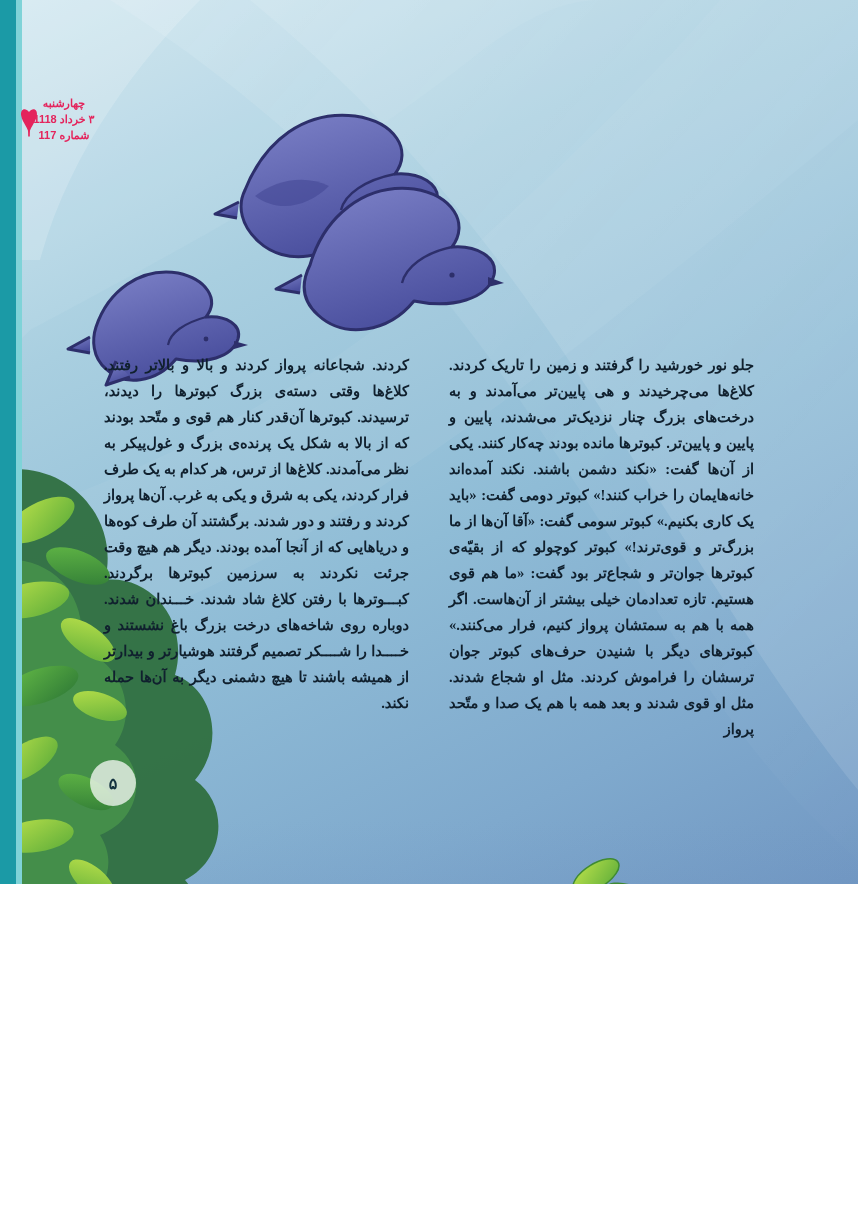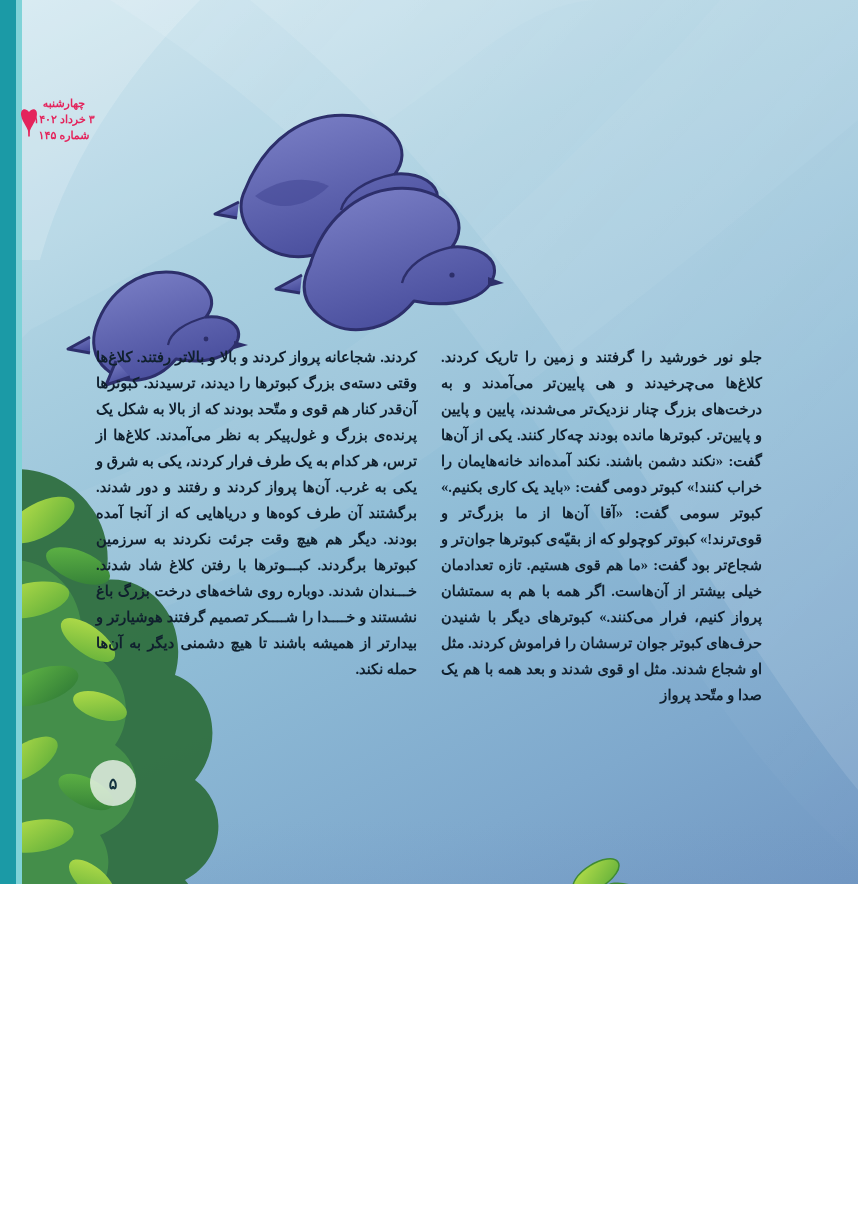--- a/index.html
+++ b/index.html
@@ -77,21 +77,21 @@
     width: 321px;
     color: #10202e;
     font-size: 14.6px;
     line-height: 1.78;
     text-align: justify;
     text-justify: inter-word;
     font-family: "Liberation Serif", serif;
     font-weight: 600;
   }
   .col p {
-    margin: 0;
+    margin: 8px;
   }
 
   
   .credit {
     position: absolute;
     top: 1000px;
     right: 760px;
     width: 92px;
     text-align: left;
     font-size: 11px;
@@ -298,22 +298,22 @@
 
   <div class="left-band"></div>
   <div class="left-band-2"></div>
 
   <div class="date-stamp">
     <svg class="date-logo" viewBox="0 0 40 52">
       <path d="M20 50 C 20 36 10 30 8 18 C 6 8 14 4 20 12 C 26 4 34 8 32 18 C 30 30 20 36 20 50 Z" fill="#e4245c"></path>
       <path d="M20 50 L 20 26" stroke="#e4245c" stroke-width="2.5" fill="none"></path>
     </svg>
     <div class="line">چهارشنبه</div>
-    <div class="line">۳ خرداد ۱۴۰۲</div>
-    <div class="line">شماره ۱۴۵</div>
+    <div class="line">۳ خرداد 1118</div>
+    <div class="line">شماره 117</div>
   </div>
 
   <div class="columns">
     <div class="col">
       <p>جلو نور خورشید را گرفتند و زمین را تاریک کردند. کلاغ‌ها می‌چرخیدند و هی پایین‌تر می‌آمدند و به درخت‌های بزرگ چنار نزدیک‌تر می‌شدند، پایین و پایین و پایین‌تر.  کبوترها مانده بودند چه‌کار کنند. یکی از آن‌ها گفت: «نکند دشمن باشند. نکند آمده‌اند خانه‌هایمان را خراب کنند!» کبوتر دومی گفت: «باید یک کاری بکنیم.» کبوتر سومی گفت: «آقا آن‌ها از ما بزرگ‌تر و قوی‌ترند!» کبوتر کوچولو که از بقیّه‌ی کبوترها جوان‌تر و شجاع‌تر بود گفت: «ما هم قوی هستیم. تازه تعدادمان خیلی بیشتر از آن‌هاست. اگر همه با هم به سمتشان پرواز کنیم، فرار می‌کنند.» کبوترهای دیگر با شنیدن حرف‌های کبوتر جوان ترسشان را فراموش کردند. مثل او شجاع شدند. مثل او قوی شدند و بعد همه با هم یک صدا و متّحد پرواز</p>
     </div>
     <div class="col">
       <p>کردند.  شجاعانه پرواز کردند و بالا و بالاتر رفتند. کلاغ‌ها وقتی دسته‌ی بزرگ کبوترها را دیدند، ترسیدند. کبوترها آن‌قدر کنار هم قوی و متّحد بودند که از بالا به شکل یک پرنده‌ی بزرگ و غول‌پیکر به نظر می‌آمدند. کلاغ‌ها از ترس، هر کدام به یک طرف فرار کردند، یکی به شرق و یکی به غرب. آن‌ها پرواز کردند و رفتند و دور شدند. برگشتند آن طرف کوه‌ها و دریاهایی که از آنجا آمده بودند. دیگر هم هیچ وقت جرئت نکردند به سرزمین کبوترها برگردند.  کبـــوترها با رفتن کلاغ شاد شدند. خـــندان شدند. دوباره روی شاخه‌های درخت بزرگ باغ نشستند و خــــدا را شــــکر تصمیم گرفتند هوشیارتر و بیدارتر از همیشه باشند تا هیچ دشمنی دیگر به آن‌ها حمله نکند.</p>
     </div>
   </div>

